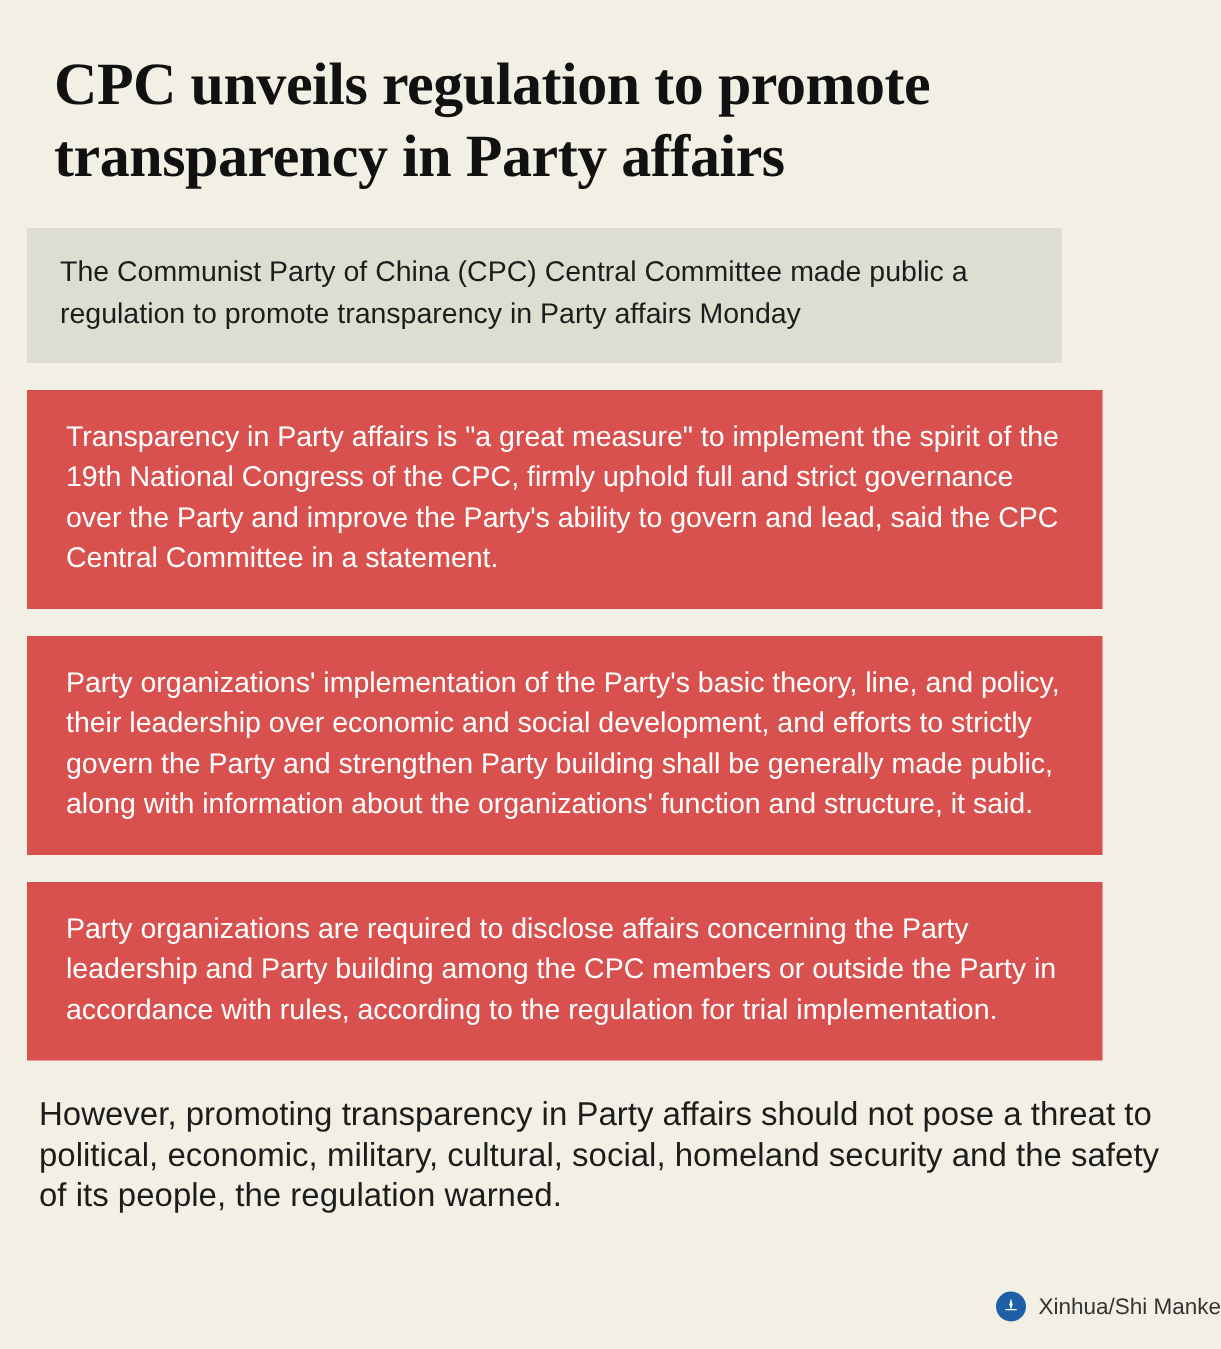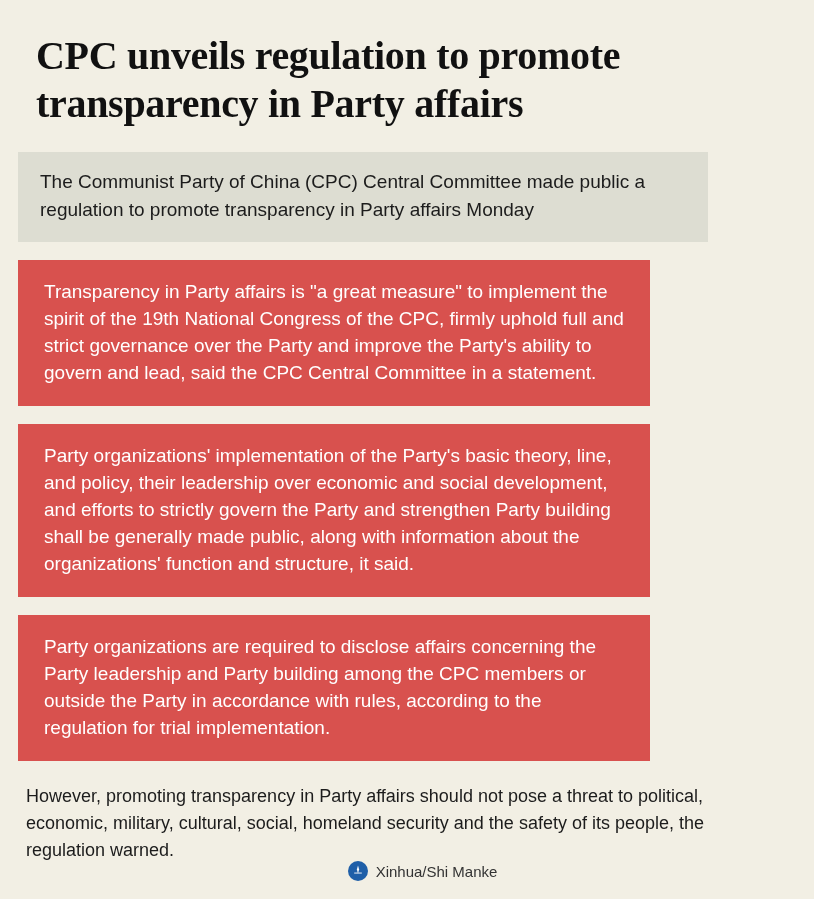--- a/index.html
+++ b/index.html
@@ -42,39 +42,39 @@
     width: 690px;
   }
   .red-block {
     margin-top: 18px;
     background: #d8514e;
     color: #ffffff;
     font-size: 19px;
     line-height: 27px;
     padding: 18px 22px 20px 26px;
     box-sizing: border-box;
-    width: 632px;
+    width: 717px;
   }
   .closing-block {
     margin-top: 22px;
     color: #1c1c1c;
-    font-size: 18px;
+    font-size: 22px;
     line-height: 27px;
     padding: 0 10px 0 8px;
     box-sizing: border-box;
     width: 778px;
   }
   .credit {
     position: absolute;
     left: 16px;
     right: 0;
     bottom: 18px;
     display: flex;
     align-items: center;
-    justify-content: center;
+    justify-content: flex-end;
     gap: 8px;
     margin-left: 15px;
   }
   .credit-logo {
     width: 20px;
     height: 20px;
     border-radius: 50%;
     background: #1f5fa8;
     display: inline-flex;
     align-items: center;

